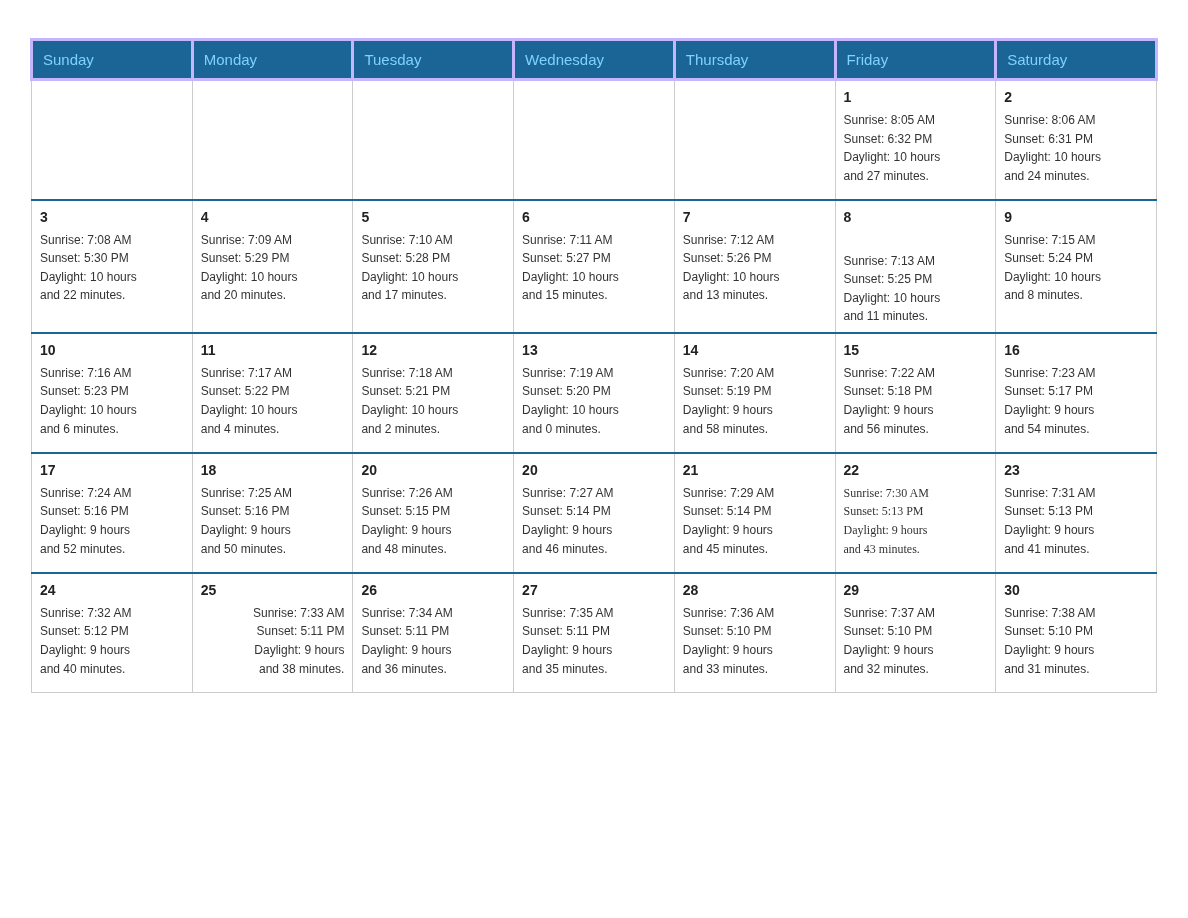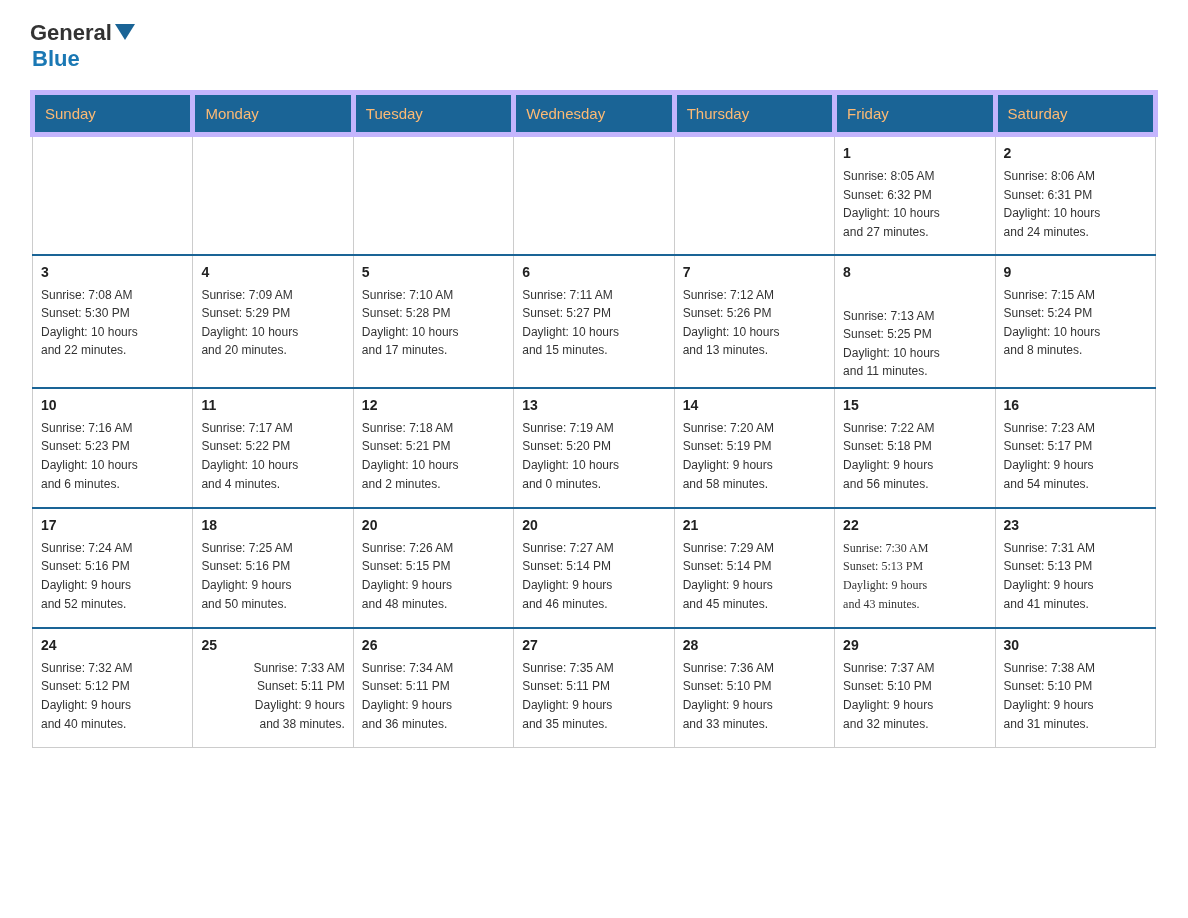--- a/index.html
+++ b/index.html
@@ -59,26 +59,26 @@
       color: #555;
       margin-top: 4px;
     }
     .calendar-table {
       width: 100%;
       border-collapse: collapse;
       table-layout: fixed;
     }
     .calendar-table th {
       background-color: #1a6496;
-      color: #fdba74;
+      color: #7dd3fc;
       text-align: left;
       padding: 10px 10px;
       font-size: 15px;
       font-weight: normal;
-      border: 5px solid #c4b5fd;
+      border: 3px solid #c4b5fd;
     }
     .calendar-table td {
       vertical-align: top;
       border: 1px solid #ccc;
       padding: 6px 8px;
       font-size: 12.5px;
       line-height: 1.5;
       height: 120px;
       background: #fff;
     }
@@ -102,27 +102,20 @@
     }
     .logo-row {
       display: flex;
       align-items: baseline;
     }
   </style>
 </head>
 <body>
 
 <div class="header-area">
-  <div class="logo">
-    <div class="logo-row">
-      <span class="logo-text-general">General</span>
-      <span class="logo-triangle"></span>
-    </div>
-    <span class="logo-blue">Blue</span>
-  </div>
 </div>
 
 <table class="calendar-table">
   <thead>
     <tr>
     <th>Sunday</th>
         <th>Monday</th>
         <th>Tuesday</th>
         <th>Wednesday</th>
         <th>Thursday</th>

